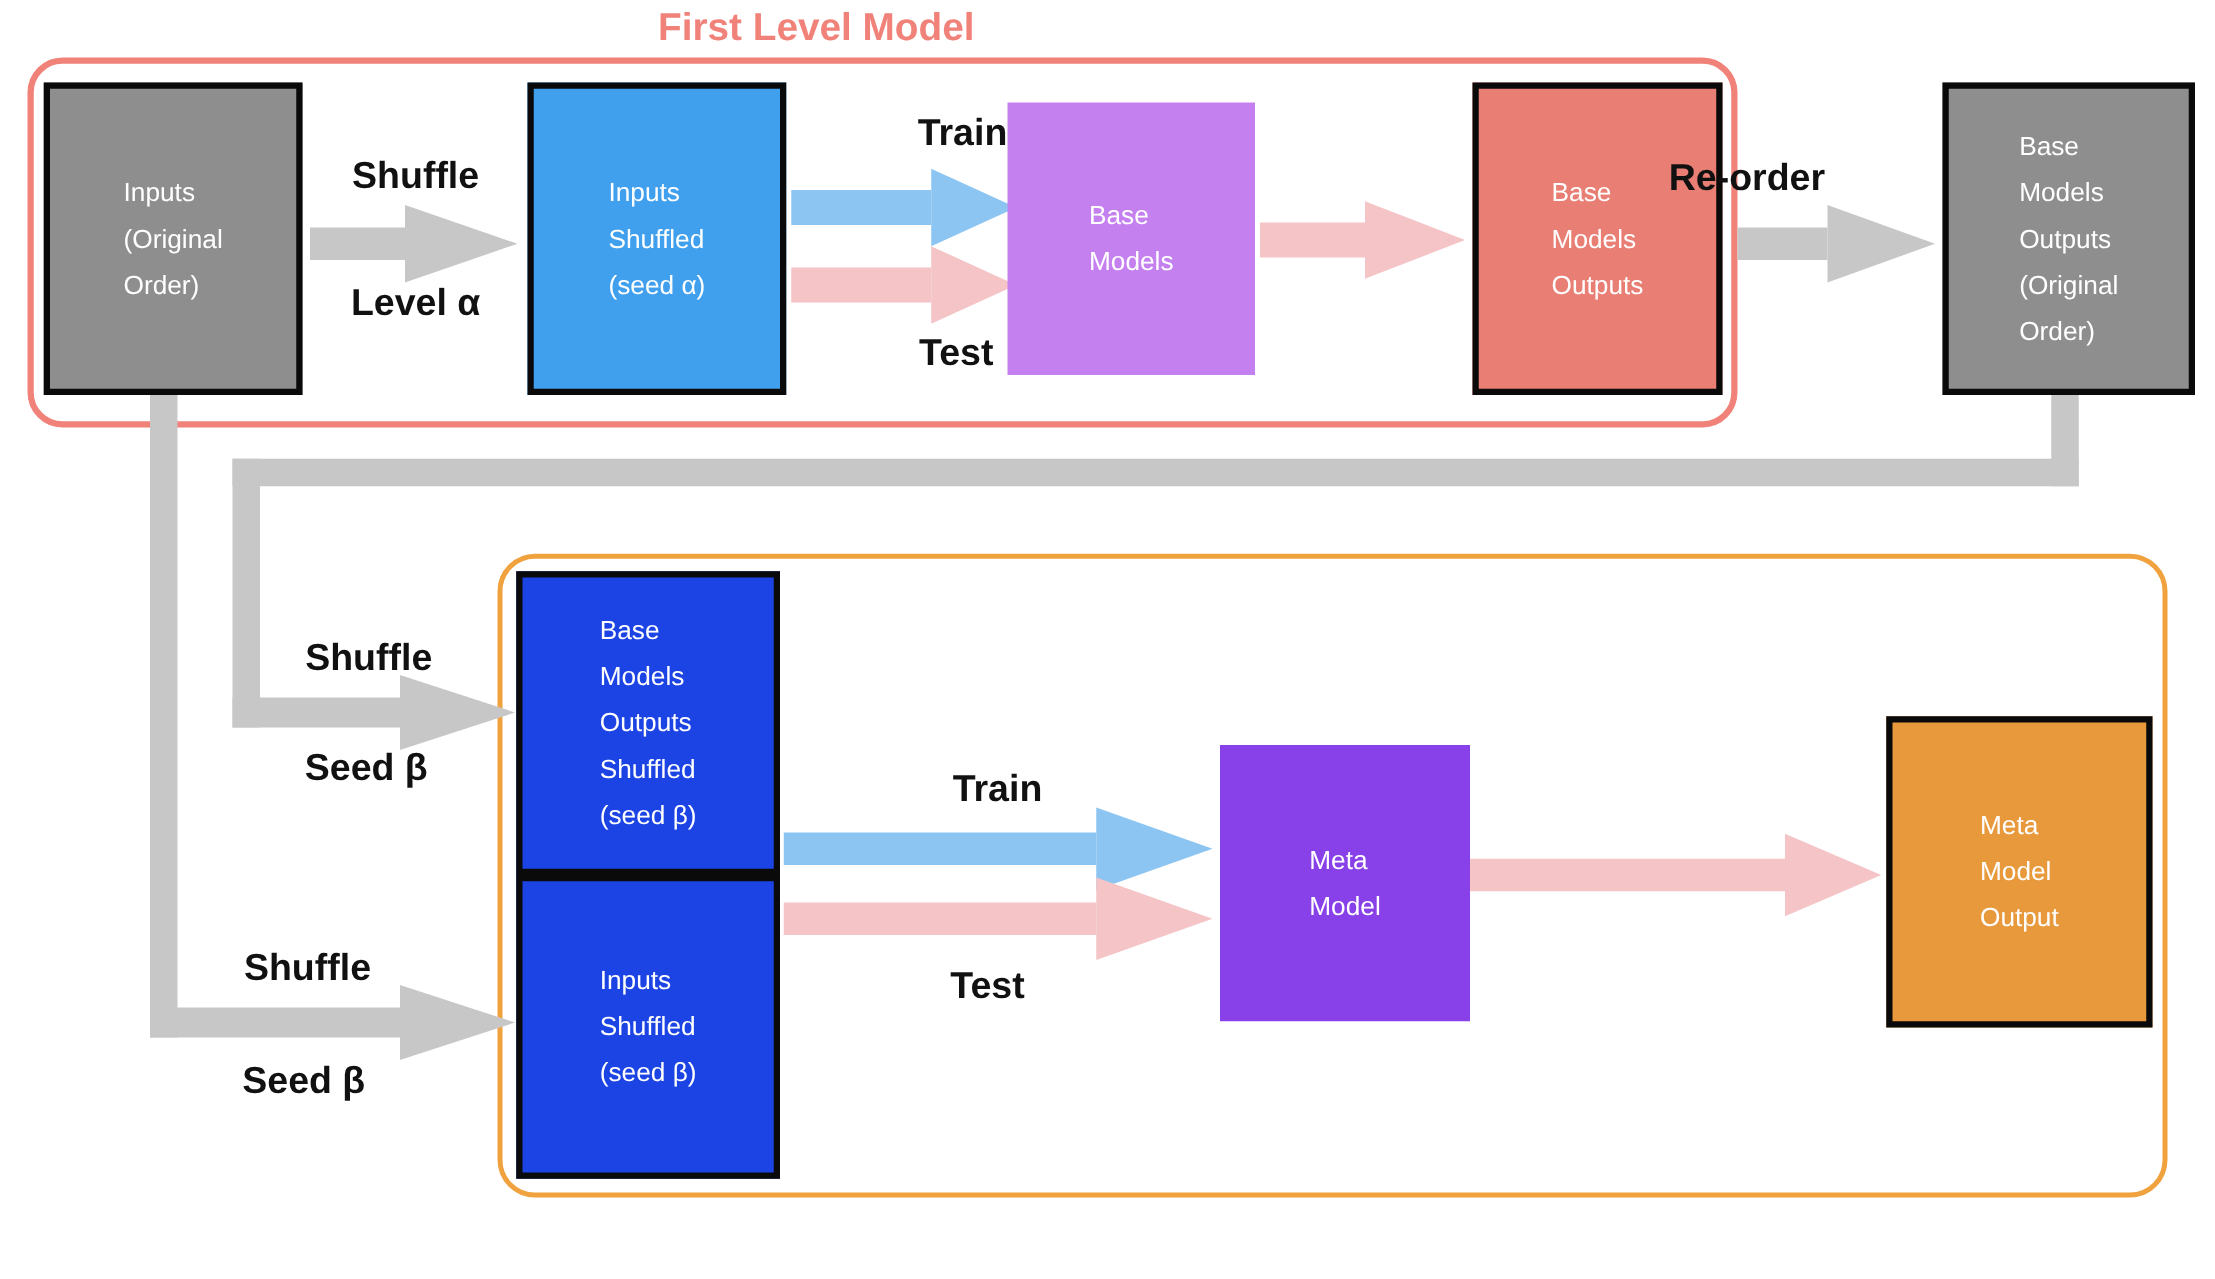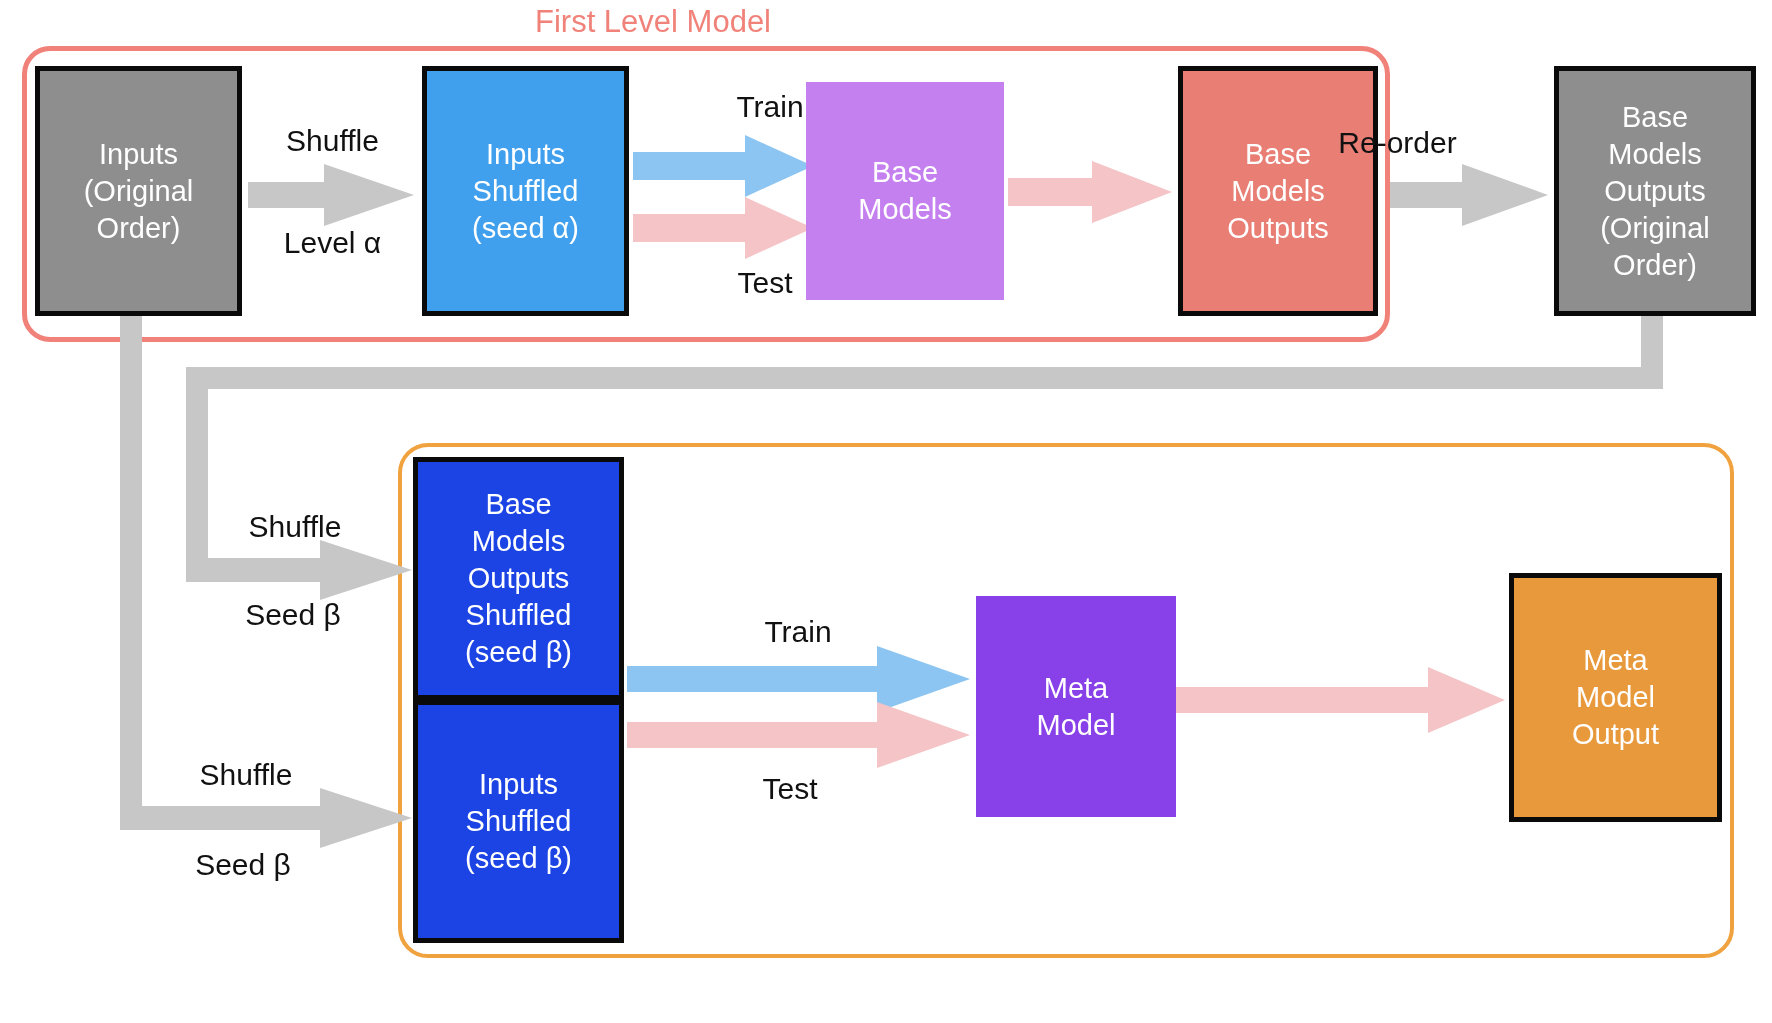--- a/index.html
+++ b/index.html
@@ -24,42 +24,42 @@
     width:1772px;height:1023px;
     background:#ffffff;
     font-family:"Liberation Sans", sans-serif;
     overflow:hidden;
   }
   
   .frame{position:absolute;box-sizing:border-box;z-index:0;background:transparent;}
   #fl-frame{left:22px;top:46px;width:1368px;height:296px;border:5px solid var(--salmon-accent);border-radius:28px;}
   #sl-frame{left:398px;top:443px;width:1336px;height:515px;border:4px solid var(--orange-accent);border-radius:30px;}
   
-  .title{position:absolute;z-index:3;font-size:31px;font-weight:normal;text-align:center;white-space:pre-line;}
+  .title{position:absolute;z-index:3;font-size:31px;font-weight:bold;text-align:center;white-space:pre-line;}
   #fl-title{left:433px;top:4px;width:440px;color:var(--salmon-accent);}
   #sl-title{left:836px;top:970px;width:470px;color:var(--orange-accent);}
   
   .box{
     position:absolute;box-sizing:border-box;z-index:3;
     border:5px solid var(--box-border);
-    color:#ffffff;font-size:29px;line-height:37px;text-align:center;
+    color:#ffffff;font-size:21px;line-height:37px;
     display:flex;align-items:center;justify-content:center;
     white-space:pre-line;
   }
   #box-inputs-original{left:35px;top:66px;width:207px;height:250px;background:var(--box-gray);}
   #box-inputs-shuffled-alpha{left:422px;top:66px;width:207px;height:250px;background:var(--box-blue);}
   #box-base-models{left:806px;top:82px;width:198px;height:218px;background:var(--box-lavender);border:none;}
   #box-base-models-outputs{left:1178px;top:66px;width:200px;height:250px;background:var(--box-salmon);}
   #box-bmo-original{left:1554px;top:66px;width:202px;height:250px;background:var(--box-gray);}
   #box-bmo-shuffled{left:413px;top:457px;width:211px;height:243px;background:var(--box-dark-blue);}
   #box-inputs-shuffled-beta{left:413px;top:700px;width:211px;height:243px;background:var(--box-dark-blue);}
   #box-meta-model{left:976px;top:596px;width:200px;height:221px;background:var(--box-purple);border:none;}
   #box-meta-output{left:1509px;top:573px;width:213px;height:249px;background:var(--box-orange);}
   
-  .lbl{position:absolute;z-index:3;font-size:30px;font-weight:normal;color:var(--label-black);text-align:center;white-space:pre-line;}
+  .lbl{position:absolute;z-index:3;font-size:30px;font-weight:bold;color:var(--label-black);text-align:center;white-space:pre-line;}
   #lbl-shuffle-a{left:250px;top:124px;width:165px;}
   #lbl-seed-a{left:250px;top:226px;width:165px;}
   #lbl-train-1{left:690px;top:90px;width:160px;}
   #lbl-test-1{left:690px;top:266px;width:150px;}
   #lbl-reorder{left:1315px;top:126px;width:165px;}
   #lbl-shuffle-b1{left:215px;top:510px;width:160px;}
   #lbl-seed-b1{left:213px;top:598px;width:160px;}
   #lbl-shuffle-b2{left:166px;top:758px;width:160px;}
   #lbl-seed-b2{left:163px;top:848px;width:160px;}
   #lbl-train-2{left:718px;top:615px;width:160px;}

